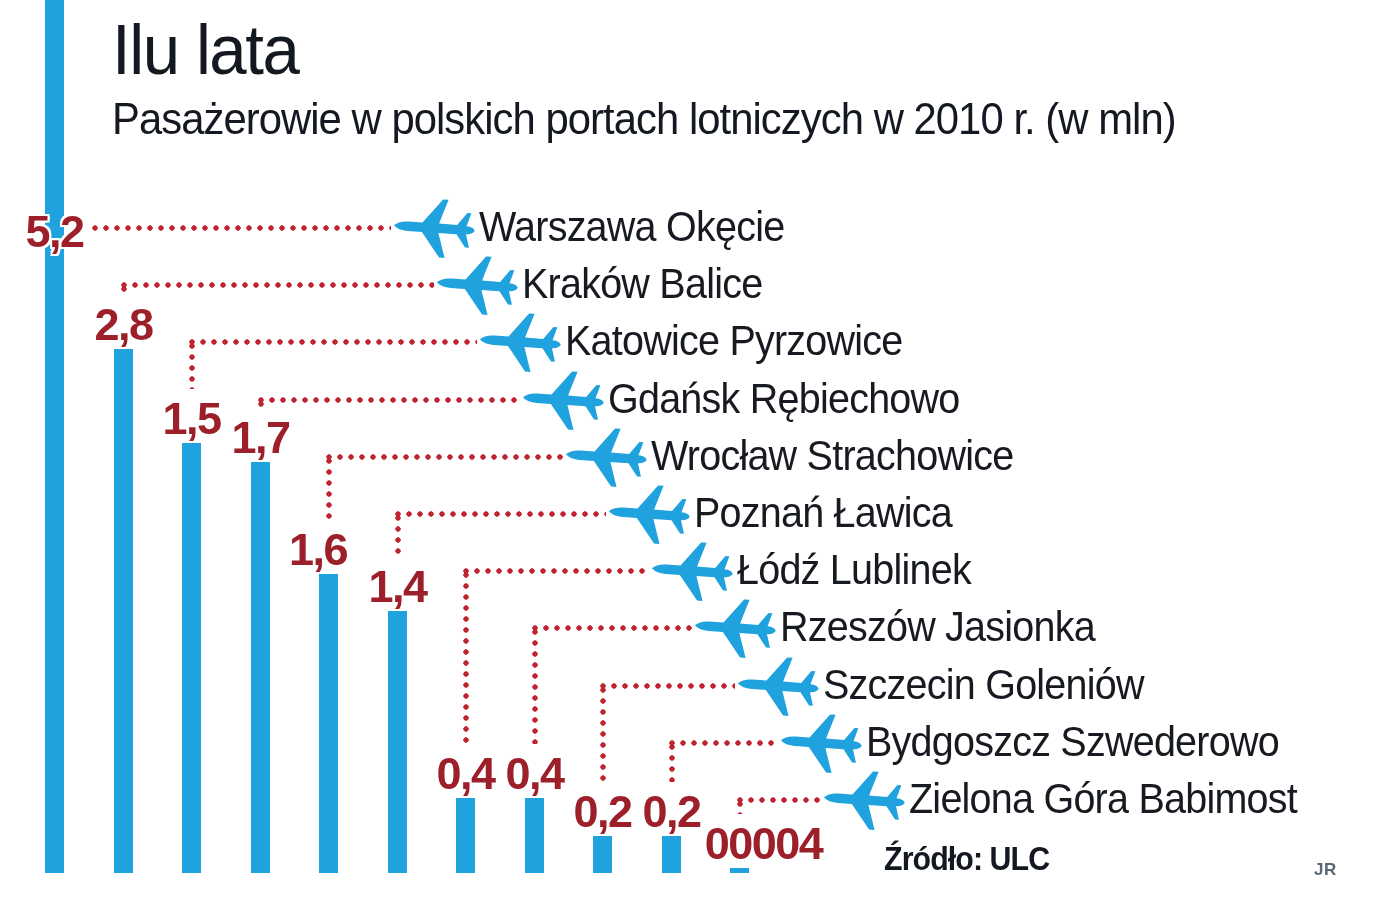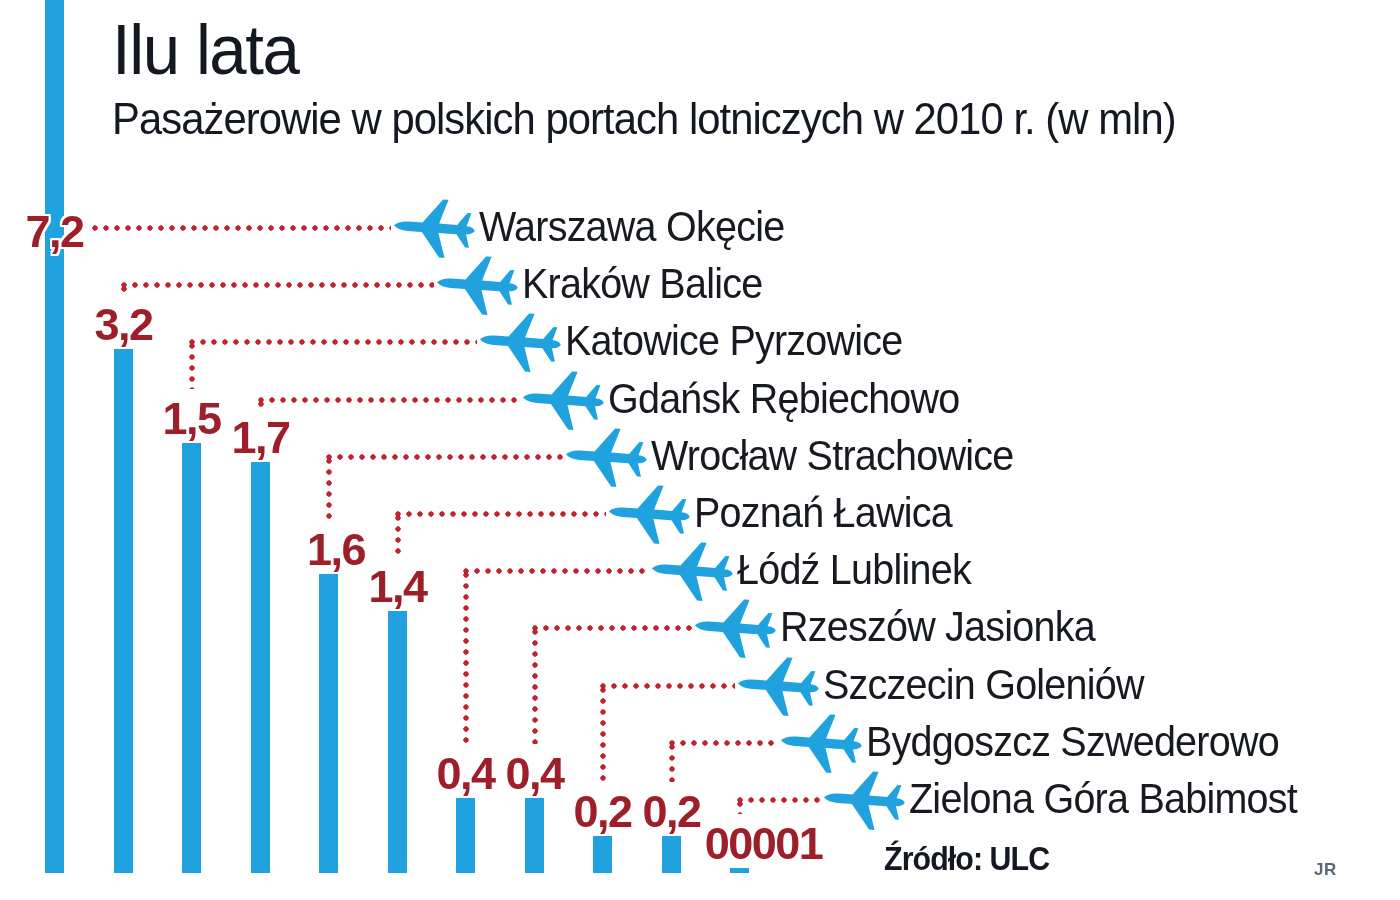--- a/index.html
+++ b/index.html
@@ -53,30 +53,30 @@
 </head>
 <body>
 
 <div class="canvas">
   <div class="titles">
     <div class="title">Ilu lata</div>
     <div class="subtitle">Pasażerowie w polskich portach lotniczych w 2010 r. (w mln)</div>
   </div>
   <div id="chart">
       <div class="bar" style="left: 45px; top: 0px; height: 873px;"></div>
-      <div class="vlabel" style="left: 54.5px; top: 206px;">7,2</div>
+      <div class="vlabel" style="left: 54.5px; top: 206px;">5,2</div>
       <div class="dh" style="left: 92px; top: 225px; width: 299px;"></div>
       <div class="plane" style="left: 402px; top: 187px;"><svg viewBox="0 0 80 104" xmlns="http://www.w3.org/2000/svg">
           <path fill="#1fa2dd" d="M40,1 C44,5 46,11 46,19 L46,37 L77,61 L77,68 L46,58 L46,81 L62,93 L62,98 L45,93 C45,99 43,102 40,104 C37,102 35,99 35,93 L18,98 L18,93 L34,81 L34,58 L3,68 L3,61 L34,37 L34,19 C34,11 36,5 40,1 Z"></path>
           <rect fill="#1fa2dd" x="47" y="44" width="6.5" height="15" rx="3"></rect>
           <rect fill="#1fa2dd" x="26.5" y="44" width="6.5" height="15" rx="3"></rect>
         </svg></div>
       <div class="aname" style="left: 479px; top: 203px;">Warszawa Okęcie</div>
       <div class="bar" style="left: 114px; top: 349.4px; height: 523.6px;"></div>
-      <div class="vlabel" style="left: 123.5px; top: 299.4px;">3,2</div>
+      <div class="vlabel" style="left: 123.5px; top: 299.4px;">2,8</div>
       <div class="dh" style="left: 120.5px; top: 282px; width: 313.5px;"></div>
       <div class="dv" style="left: 120.5px; top: 286px; height: 9.4px;"></div>
       <div class="plane" style="left: 445px; top: 244px;"><svg viewBox="0 0 80 104" xmlns="http://www.w3.org/2000/svg">
           <path fill="#1fa2dd" d="M40,1 C44,5 46,11 46,19 L46,37 L77,61 L77,68 L46,58 L46,81 L62,93 L62,98 L45,93 C45,99 43,102 40,104 C37,102 35,99 35,93 L18,98 L18,93 L34,81 L34,58 L3,68 L3,61 L34,37 L34,19 C34,11 36,5 40,1 Z"></path>
           <rect fill="#1fa2dd" x="47" y="44" width="6.5" height="15" rx="3"></rect>
           <rect fill="#1fa2dd" x="26.5" y="44" width="6.5" height="15" rx="3"></rect>
         </svg></div>
       <div class="aname" style="left: 522px; top: 260px;">Kraków Balice</div>
       <div class="bar" style="left: 182px; top: 442.9px; height: 430.1px;"></div>
       <div class="vlabel" style="left: 191.5px; top: 392.9px;">1,5</div>
@@ -92,21 +92,21 @@
       <div class="vlabel" style="left: 260.5px; top: 411.6px;">1,7</div>
       <div class="dh" style="left: 257.5px; top: 397px; width: 262.5px;"></div>
       <div class="dv" style="left: 257.5px; top: 401px; height: 6.6px;"></div>
       <div class="plane" style="left: 531px; top: 359px;"><svg viewBox="0 0 80 104" xmlns="http://www.w3.org/2000/svg">
           <path fill="#1fa2dd" d="M40,1 C44,5 46,11 46,19 L46,37 L77,61 L77,68 L46,58 L46,81 L62,93 L62,98 L45,93 C45,99 43,102 40,104 C37,102 35,99 35,93 L18,98 L18,93 L34,81 L34,58 L3,68 L3,61 L34,37 L34,19 C34,11 36,5 40,1 Z"></path>
           <rect fill="#1fa2dd" x="47" y="44" width="6.5" height="15" rx="3"></rect>
           <rect fill="#1fa2dd" x="26.5" y="44" width="6.5" height="15" rx="3"></rect>
         </svg></div>
       <div class="aname" style="left: 608px; top: 375px;">Gdańsk Rębiechowo</div>
       <div class="bar" style="left: 319px; top: 573.8px; height: 299.2px;"></div>
-      <div class="vlabel" style="left: 336px; top: 523.8px;">1,6</div>
+      <div class="vlabel" style="left: 318px; top: 523.8px;">1,6</div>
       <div class="dh" style="left: 325.5px; top: 454px; width: 237.5px;"></div>
       <div class="dv" style="left: 325.5px; top: 458px; height: 61.8px;"></div>
       <div class="plane" style="left: 574px; top: 416px;"><svg viewBox="0 0 80 104" xmlns="http://www.w3.org/2000/svg">
           <path fill="#1fa2dd" d="M40,1 C44,5 46,11 46,19 L46,37 L77,61 L77,68 L46,58 L46,81 L62,93 L62,98 L45,93 C45,99 43,102 40,104 C37,102 35,99 35,93 L18,98 L18,93 L34,81 L34,58 L3,68 L3,61 L34,37 L34,19 C34,11 36,5 40,1 Z"></path>
           <rect fill="#1fa2dd" x="47" y="44" width="6.5" height="15" rx="3"></rect>
           <rect fill="#1fa2dd" x="26.5" y="44" width="6.5" height="15" rx="3"></rect>
         </svg></div>
       <div class="aname" style="left: 651px; top: 432px;">Wrocław Strachowice</div>
       <div class="bar" style="left: 388px; top: 611.2px; height: 261.8px;"></div>
       <div class="vlabel" style="left: 397.5px; top: 561.2px; text-align: right;">1,4</div>
@@ -152,21 +152,21 @@
       <div class="vlabel" style="left: 671.5px; top: 785.6px;">0,2</div>
       <div class="dh" style="left: 668.5px; top: 740px; width: 109.5px;"></div>
       <div class="dv" style="left: 668.5px; top: 744px; height: 37.6px;"></div>
       <div class="plane" style="left: 789px; top: 702px;"><svg viewBox="0 0 80 104" xmlns="http://www.w3.org/2000/svg">
           <path fill="#1fa2dd" d="M40,1 C44,5 46,11 46,19 L46,37 L77,61 L77,68 L46,58 L46,81 L62,93 L62,98 L45,93 C45,99 43,102 40,104 C37,102 35,99 35,93 L18,98 L18,93 L34,81 L34,58 L3,68 L3,61 L34,37 L34,19 C34,11 36,5 40,1 Z"></path>
           <rect fill="#1fa2dd" x="47" y="44" width="6.5" height="15" rx="3"></rect>
           <rect fill="#1fa2dd" x="26.5" y="44" width="6.5" height="15" rx="3"></rect>
         </svg></div>
       <div class="aname" style="left: 866px; top: 718px;">Bydgoszcz Szwederowo</div>
       <div class="bar" style="left: 730px; top: 868px; height: 5px;"></div>
-      <div class="vlabel" style="left: 763.5px; top: 818px;">00001</div>
+      <div class="vlabel" style="left: 763.5px; top: 818px;">00004</div>
       <div class="dh" style="left: 736.5px; top: 797px; width: 84.5px;"></div>
       <div class="dv" style="left: 736.5px; top: 801px; height: 13px;"></div>
       <div class="plane" style="left: 832px; top: 759px;"><svg viewBox="0 0 80 104" xmlns="http://www.w3.org/2000/svg">
           <path fill="#1fa2dd" d="M40,1 C44,5 46,11 46,19 L46,37 L77,61 L77,68 L46,58 L46,81 L62,93 L62,98 L45,93 C45,99 43,102 40,104 C37,102 35,99 35,93 L18,98 L18,93 L34,81 L34,58 L3,68 L3,61 L34,37 L34,19 C34,11 36,5 40,1 Z"></path>
           <rect fill="#1fa2dd" x="47" y="44" width="6.5" height="15" rx="3"></rect>
           <rect fill="#1fa2dd" x="26.5" y="44" width="6.5" height="15" rx="3"></rect>
         </svg></div>
       <div class="aname" style="left: 909px; top: 775px;">Zielona Góra Babimost</div>
     </div>
   <div class="source">Źródło: ULC</div>

